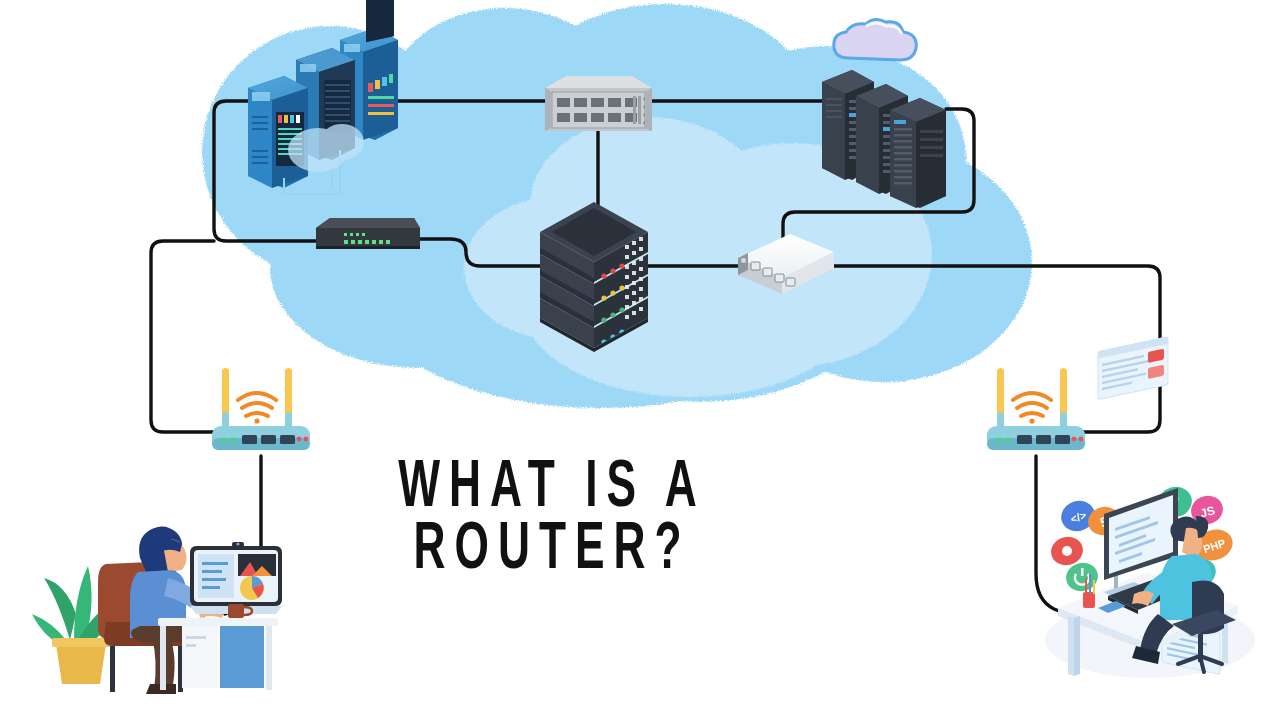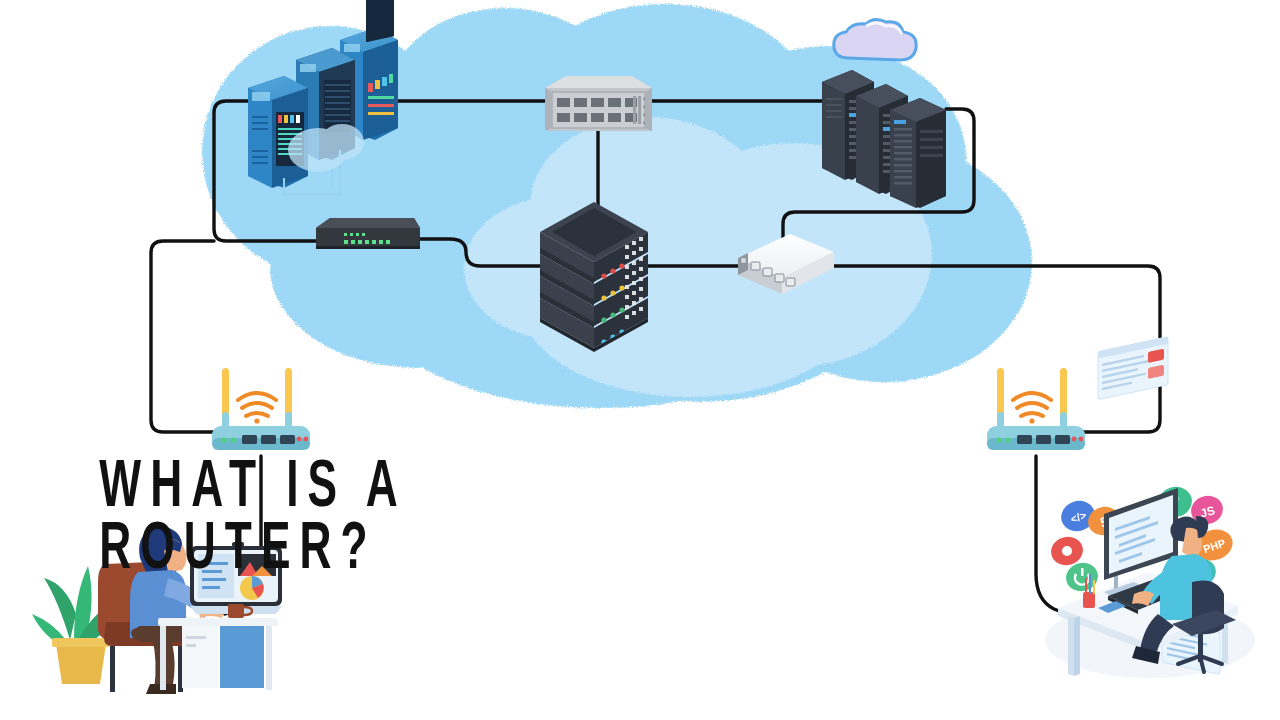--- a/index.html
+++ b/index.html
@@ -1,21 +1,21 @@
 <!DOCTYPE html>
 <html><head>
 <meta charset="utf-8">
 <title>What is a Router</title>
 <style>
   html,body{margin:0;padding:0;background:#ffffff;}
   body{width:1280px;height:720px;overflow:hidden;font-family:"Liberation Sans",sans-serif;}
   #stage{position:relative;width:1280px;height:720px;background:#fff;overflow:hidden;}
   #scene{position:absolute;inset:0;}
   .title-block{
-    position:absolute;left:0;top:452px;width:1104px;
+    position:absolute;left:0;top:452px;width:1104px;text-align:center;
     pointer-events:none;
   }
   .title-line{
     display:block;
     font-family:"Liberation Sans",sans-serif;
     font-weight:bold;
     color:#111111;
     font-size:54px;
     line-height:62px;
     letter-spacing:11px;

